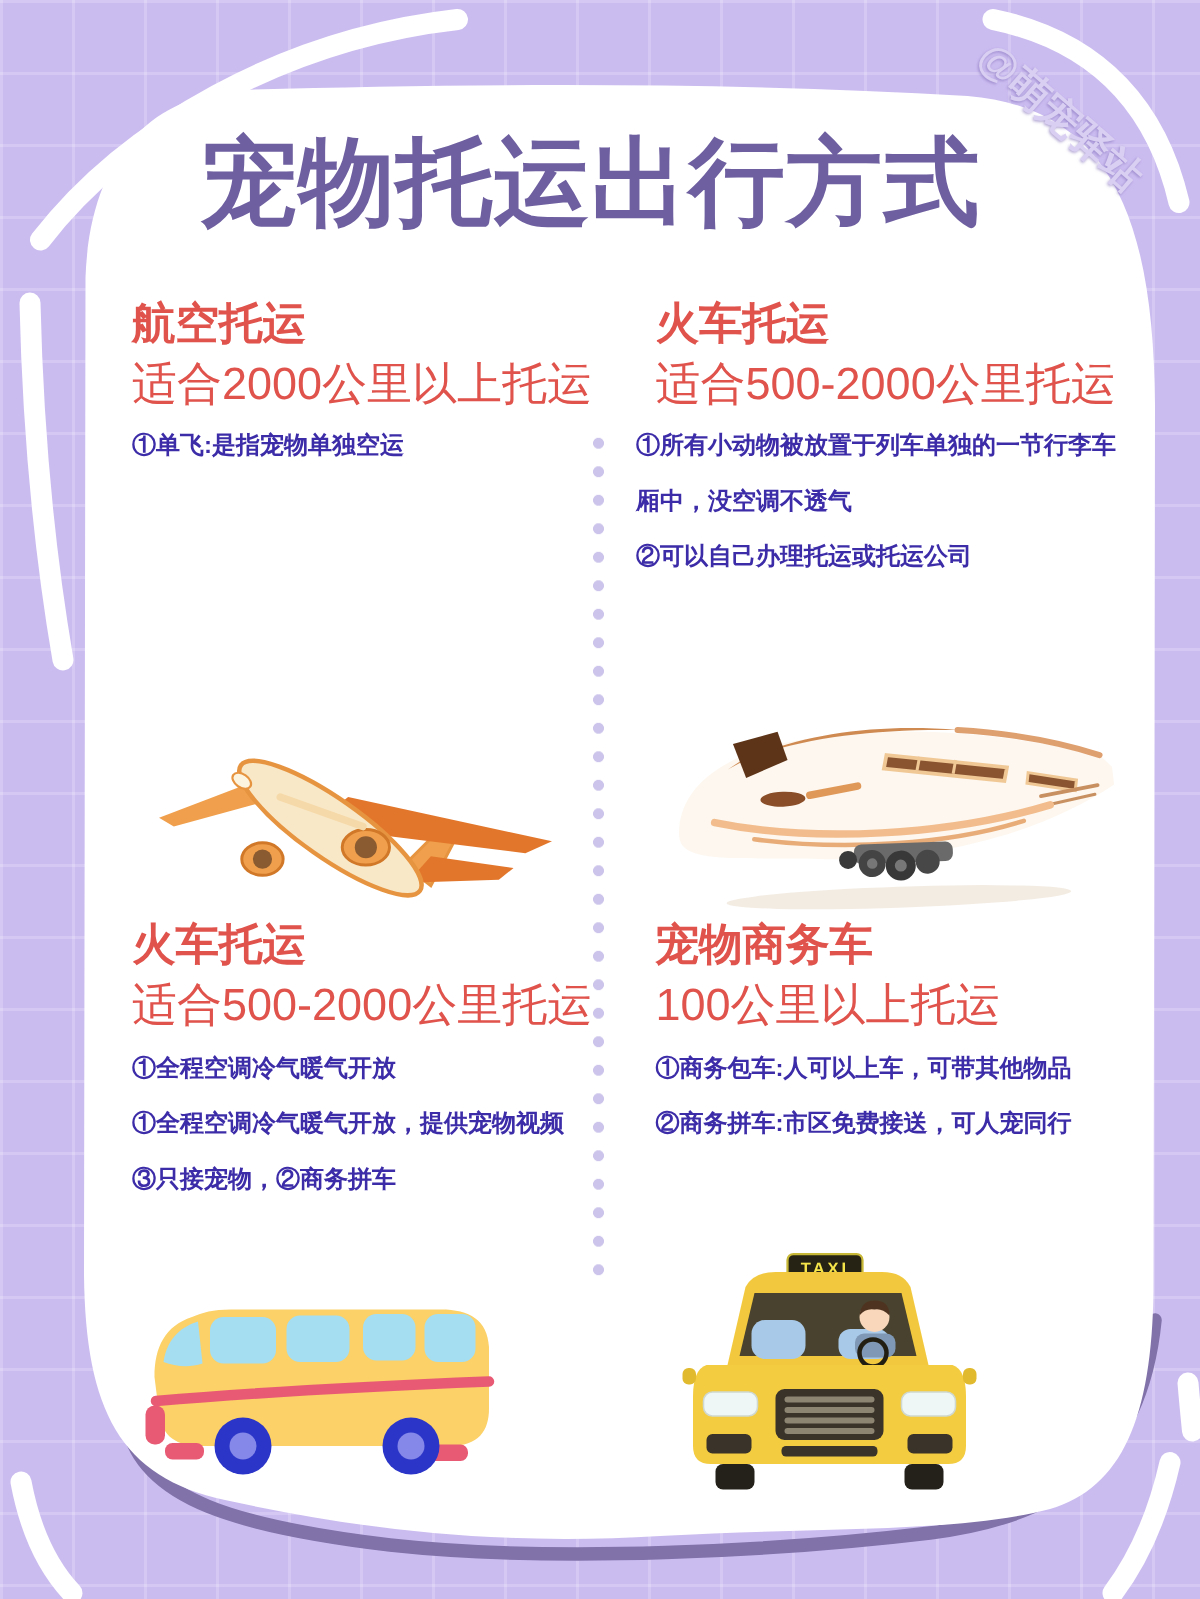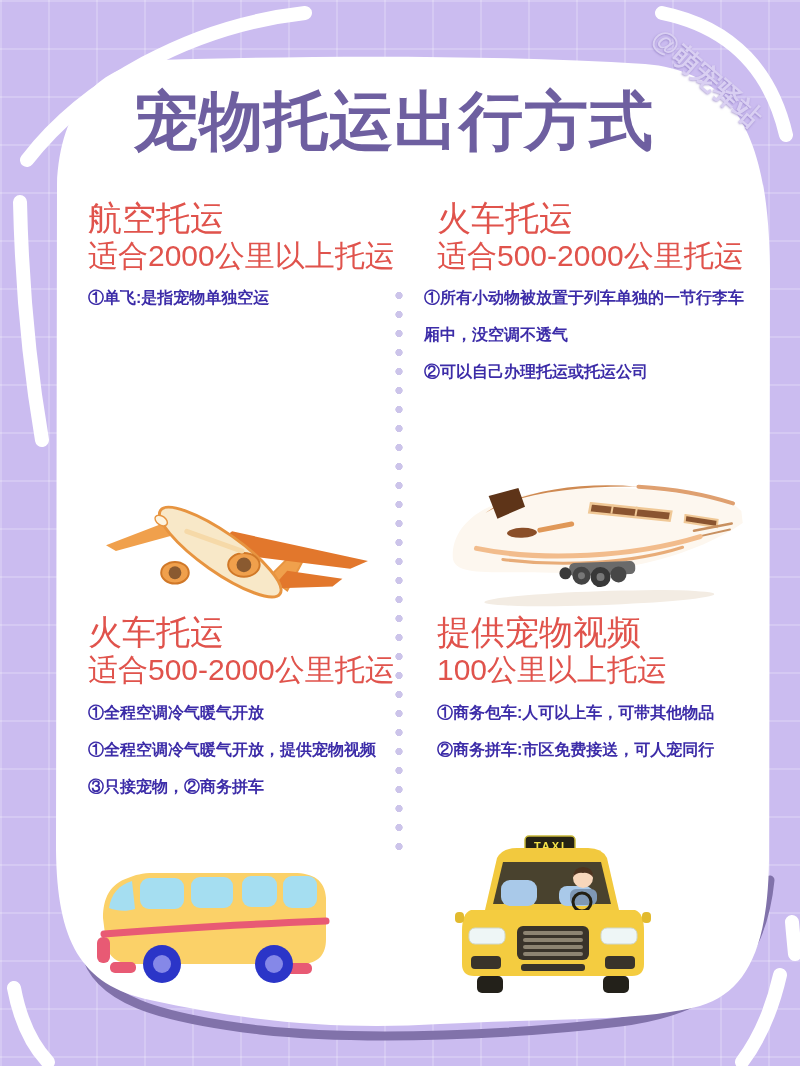--- a/index.html
+++ b/index.html
@@ -16,21 +16,21 @@
   .title{
     position:absolute;left:16px;top:78;width:756px;top:78px;text-align:center;
     font-size:64px;font-weight:bold;color:#6e5fa0;letter-spacing:1px;
   }
   .watermark{
     position:absolute;left:668px;top:20px;
     font-size:27px;font-weight:bold;color:#d9cff2;
     text-shadow:0 1px 2px rgba(125,105,180,.6);
     transform:rotate(41deg);transform-origin:left top;white-space:nowrap;
   }
-  .heading{position:absolute;font-size:34px;font-weight:normal;color:#e0534c;white-space:nowrap;}
+  .heading{position:absolute;font-size:29px;font-weight:bold;color:#e0534c;white-space:nowrap;}
   .subheading{position:absolute;font-size:30px;font-weight:normal;color:#e0534c;white-space:nowrap;}
   .body-text{position:absolute;width:330px;font-size:16px;line-height:37px;font-weight:bold;color:#3c2ca8;}
   .body-text p{margin:0;}
   .divider{
     position:absolute;left:394px;top:286px;width:10px;height:574px;
     background-image:radial-gradient(circle, #ccc4ea 3.4px, rgba(0,0,0,0) 3.9px);
     background-size:10px 19px;background-position:center top;background-repeat:repeat-y;
   }
   .icon-box{position:absolute;}
   .icon-box svg{overflow:visible;display:block;}
@@ -79,21 +79,21 @@
   </div>
 
   <div class="heading" style="left:88px;top:610px">火车托运</div>
   <div class="subheading" style="left:88px;top:650px">适合500-2000公里托运</div>
   <div class="body-text" style="left:88px;top:694px">
     <p>①全程空调冷气暖气开放</p>
     <p>①全程空调冷气暖气开放，提供宠物视频</p>
     <p>③只接宠物，②商务拼车</p>
   </div>
 
-  <div class="heading" style="left:437px;top:610px">提供宠物视频</div>
+  <div class="heading" style="left:437px;top:610px">宠物商务车</div>
   <div class="subheading" style="left:437px;top:650px">100公里以上托运</div>
   <div class="body-text" style="left:437px;top:694px">
     <p>①商务包车:人可以上车，可带其他物品</p>
     <p>②商务拼车:市区免费接送，可人宠同行</p>
   </div>
 
   <div class="icon-box" style="left:102px;top:490px;width:272px;height:130px">
     <svg width="272" height="130" viewBox="0 0 272 132">
       <polygon points="85,42 12,62 2,56 70,30" fill="#f0a04c"></polygon>
       <polygon points="168,88 196,60 206,64 186,102" fill="#f0a04c" stroke="#e79440" stroke-width="2"></polygon>

